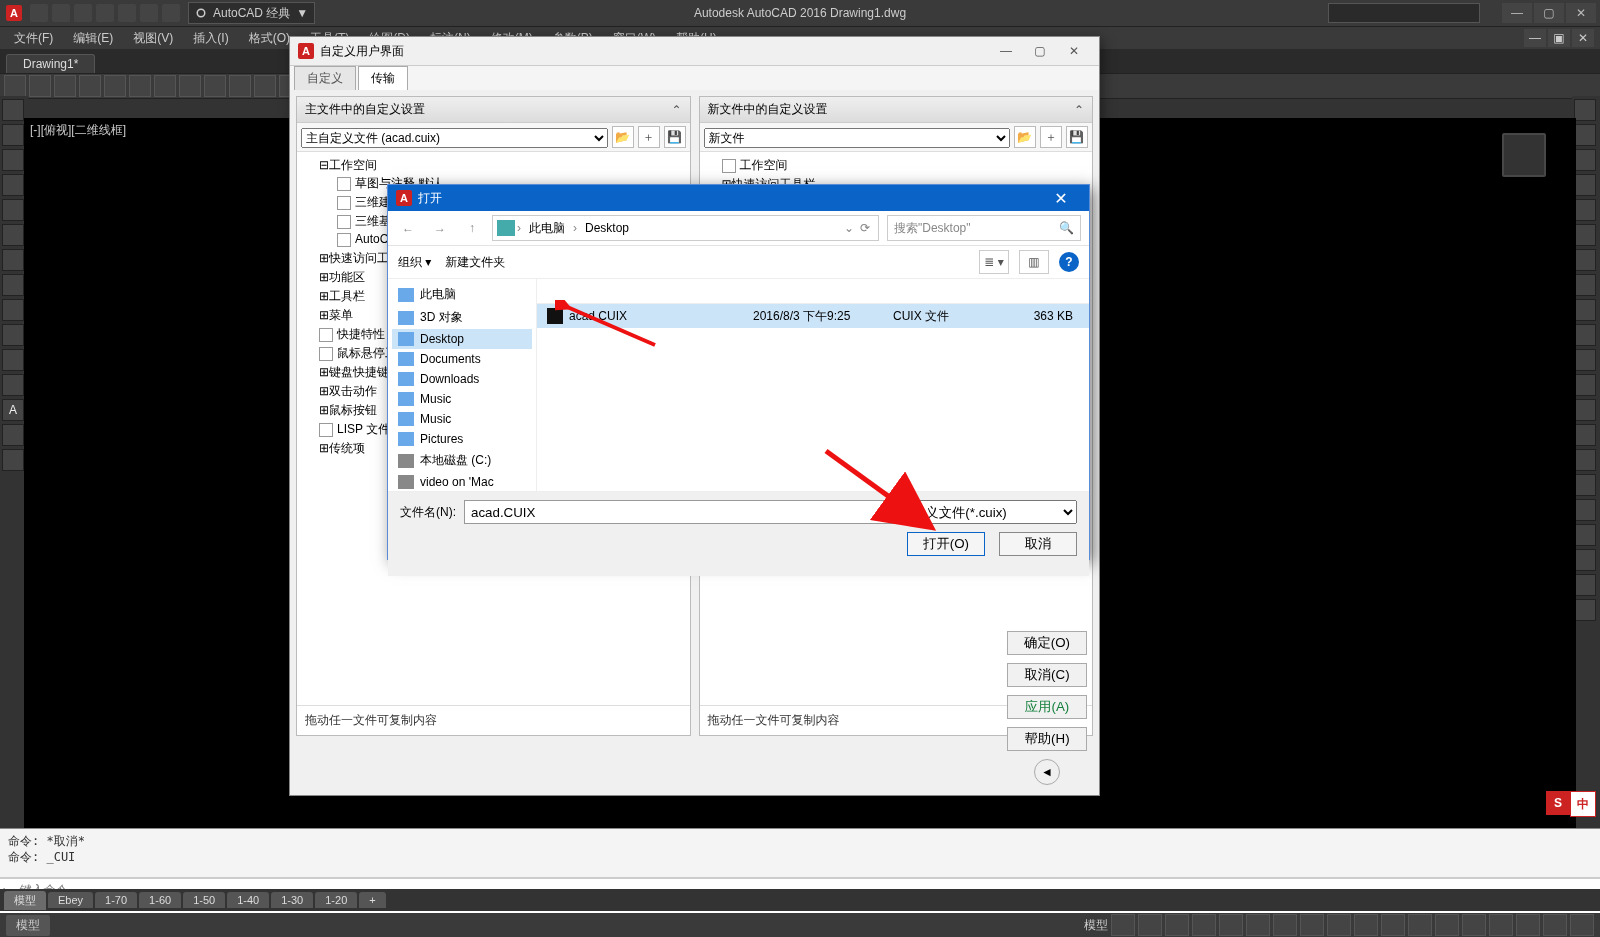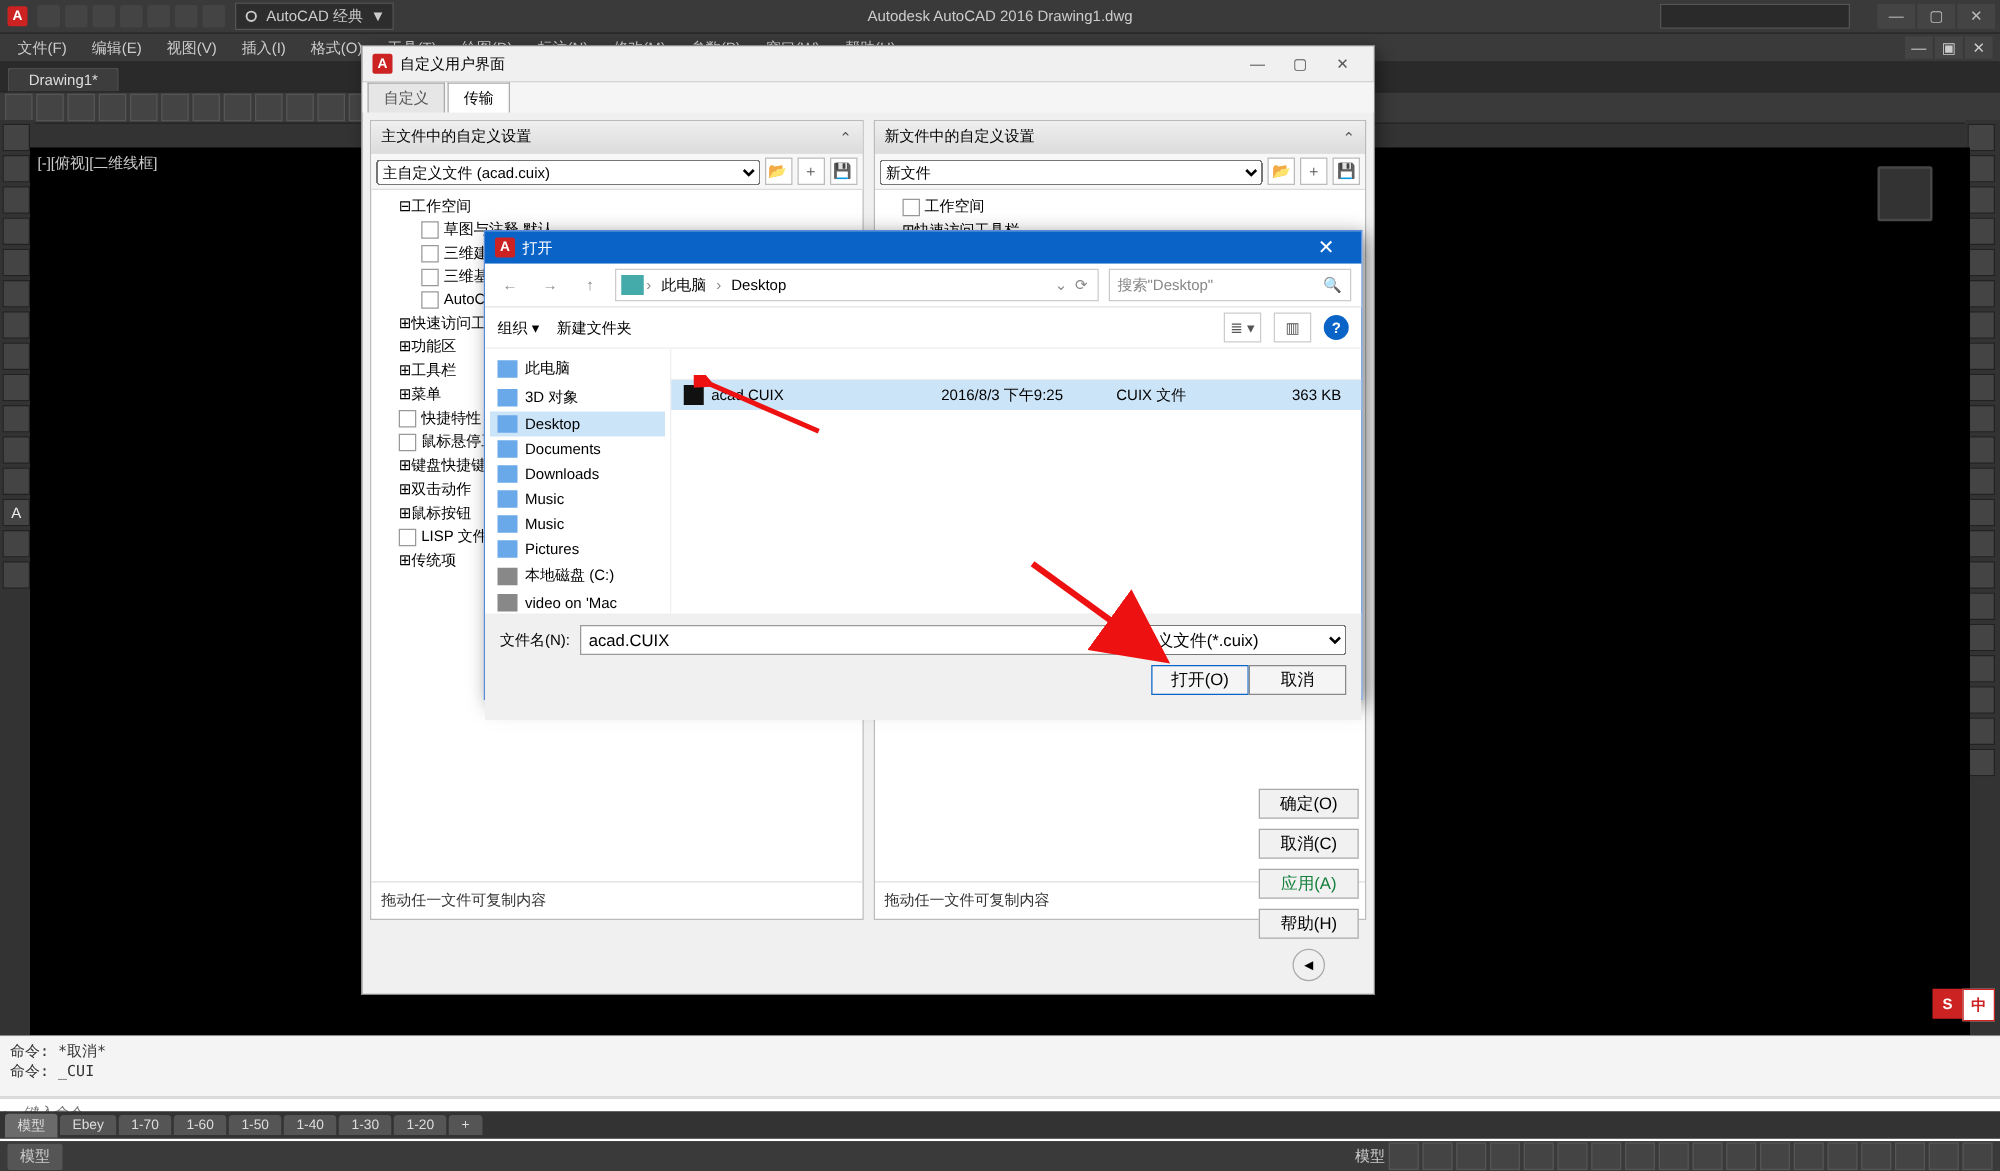--- a/index.html
+++ b/index.html
@@ -108,21 +108,21 @@
   #fo-cols div{padding:0 10px;margin-top:44px;}
   #fo-rows{flex:1;}
   .frow{display:flex;align-items:center;height:24px;padding-left:10px;}
   .frow.sel{background:#cce4f7;}
   .frow .sq{width:16px;height:16px;background:#111;margin-right:6px;}
   #fo-bottom{height:68px;border-top:1px solid #eee;background:#f0f0f0;padding:8px 12px;display:flex;flex-direction:column;gap:8px;}
   #fo-fn{display:flex;align-items:center;gap:8px;}
   #fo-fn label{white-space:nowrap;}
   #fo-fn input{flex:1;height:22px;border:1px solid #999;padding:0 6px;}
   #fo-fn select{width:170px;height:24px;}
-  #fo-act{display:flex;justify-content:flex-end;gap:0;}
+  #fo-act{display:flex;justify-content:flex-end;gap:14px;}
   #fo-act button{width:78px;height:24px;background:#f5f5f5;border:1px solid #888;}
   #fo-act button.primary{border:1px solid #0a64c8;}
   
   .arrow{position:absolute;pointer-events:none;}
   
   #ime{position:absolute;right:4px;bottom:120px;display:flex;}
   #ime .s{width:24px;height:24px;background:#c22;color:#fff;display:flex;align-items:center;justify-content:center;font-weight:bold;}
   #ime .c{width:24px;height:24px;background:#fff;color:#c22;display:flex;align-items:center;justify-content:center;font-weight:bold;border:1px solid #c22;}
 </style>
 </head>

